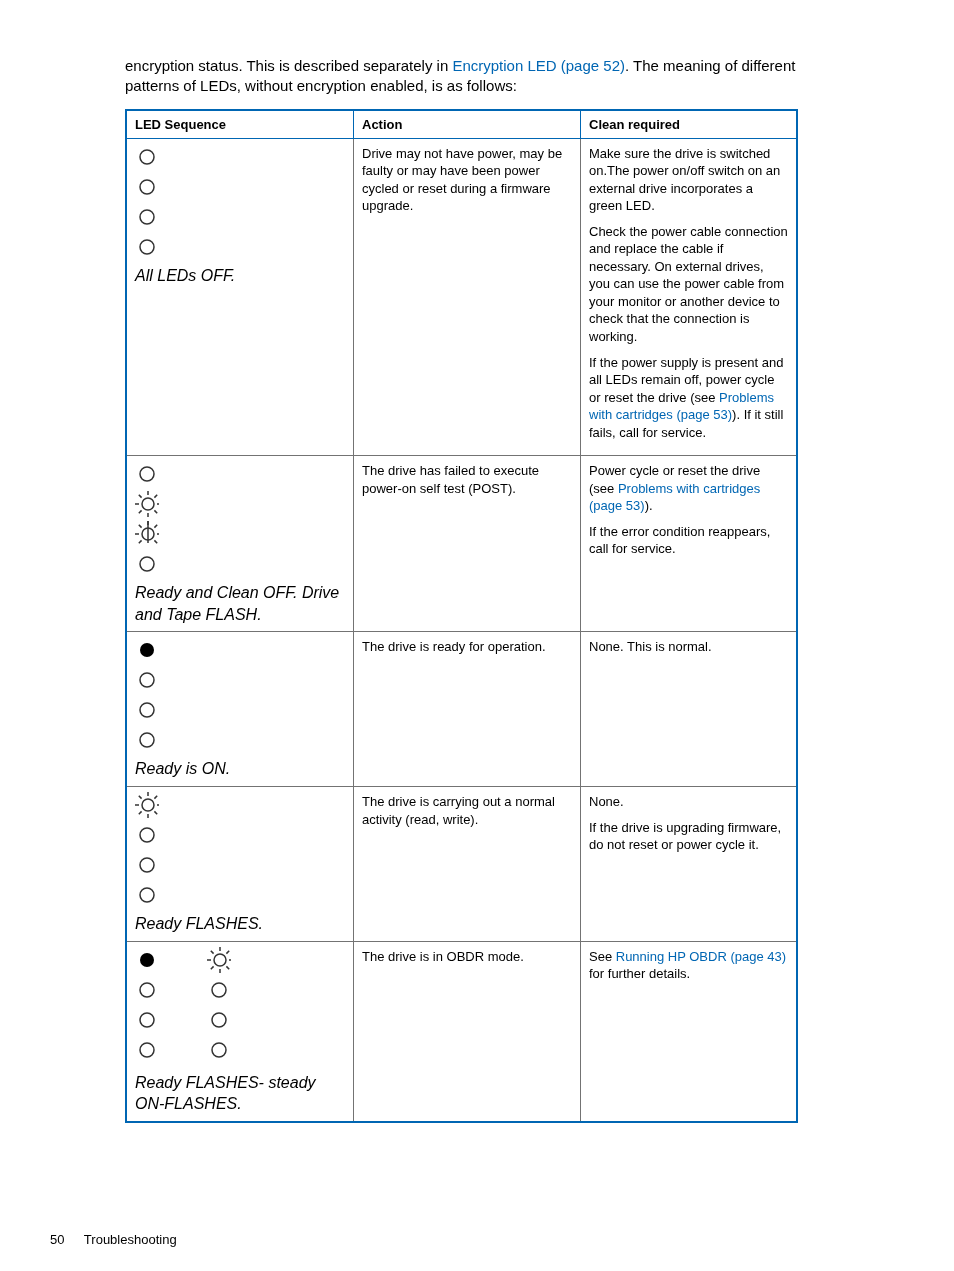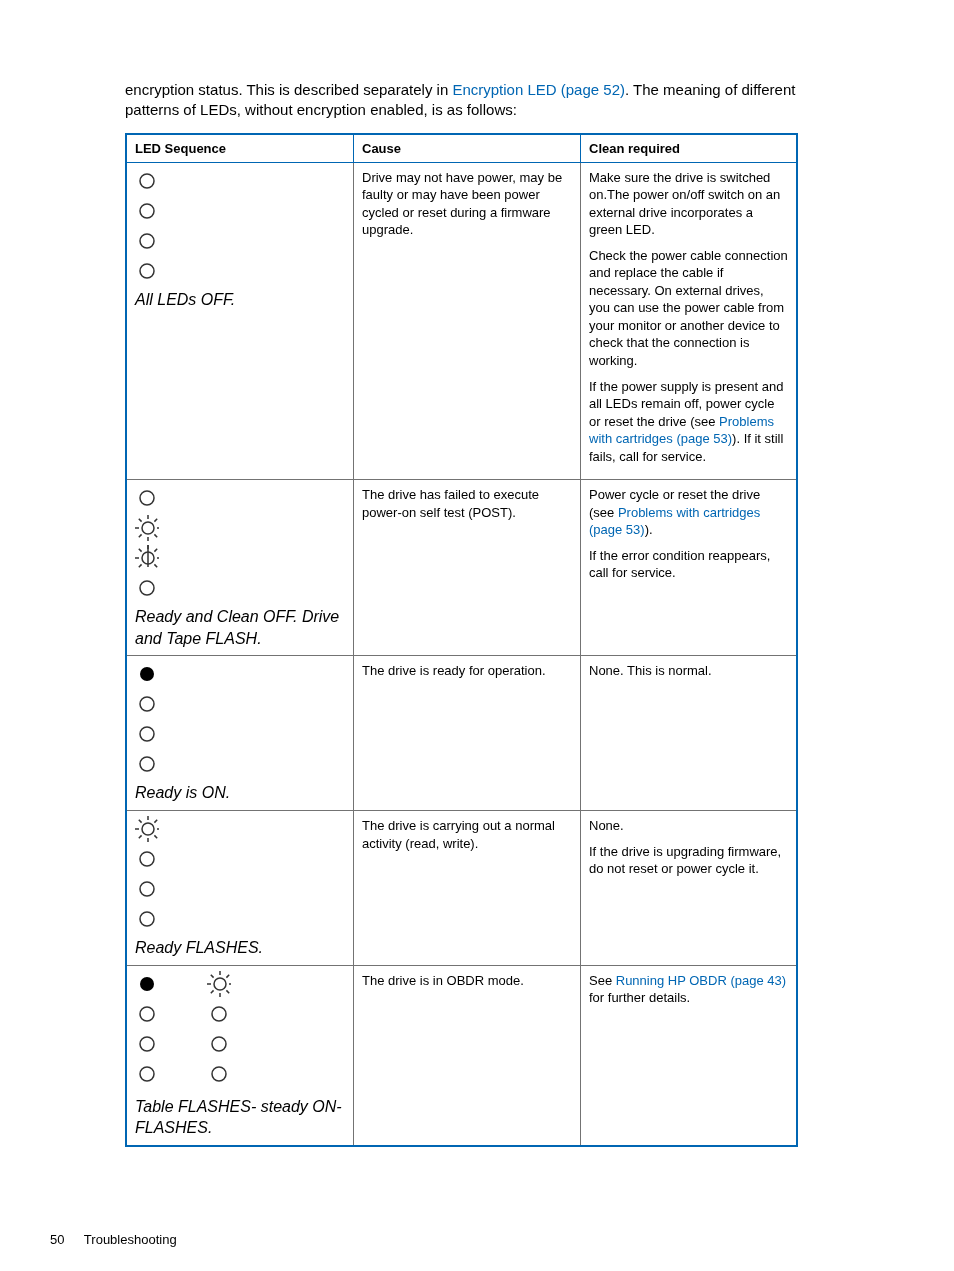--- a/index.html
+++ b/index.html
@@ -6,21 +6,21 @@
     margin: 0;
     padding: 0;
     font-family: Arial, Helvetica, sans-serif;
     background: #fff;
     color: #000;
   }
   .page {
     width: 884px;
     min-height: 1271px;
     box-sizing: border-box;
-    padding: 80px 86px 30px 125px;
+    padding: 56px 86px 30px 125px;
     position: relative;
   }
   .intro {
     font-size: 15px;
     line-height: 1.35;
     margin-bottom: 12px;
   }
   .link {
     color: #0066b3;
     text-decoration: none;
@@ -96,21 +96,21 @@
 
   <div class="intro">
     <span>encryption status. This is described separately in </span><a href="#" class="link">Encryption LED (page 52)</a><span>. The meaning of different patterns of LEDs, without encryption enabled, is as follows:</span>
   </div>
 
 
   <table class="led">
     <thead>
       <tr>
         <th class="col-seq">LED Sequence</th>
-        <th class="col-cause">Cause</th>
+        <th class="col-cause">Action</th>
         <th>Clean required</th>
       </tr>
     </thead>
     <tbody>
 
       <tr>
         <td class="col-seq">
           <div class="led-stack">
             <span class="led-off">
                 <svg width="18" height="18">
@@ -329,21 +329,21 @@
                     <circle cx="9" cy="9" r="7" fill="none" stroke="#333" stroke-width="1.5"></circle>
                   </svg>
                 </span>
               <span class="led-off">
                   <svg width="18" height="18">
                     <circle cx="9" cy="9" r="7" fill="none" stroke="#333" stroke-width="1.5"></circle>
                   </svg>
                 </span>
             </div>
           </div>
-          <div class="caption">Table FLASHES- steady ON-FLASHES.</div>
+          <div class="caption">Ready FLASHES- steady ON-FLASHES.</div>
         </td>
         <td class="col-cause">The drive is in OBDR mode.</td>
         <td>
           <div class="para">
             <span>See </span><a href="#" class="link">Running HP OBDR (page 43)</a><span> for further details.</span>
           </div>
         </td>
       </tr>
 
     </tbody>

